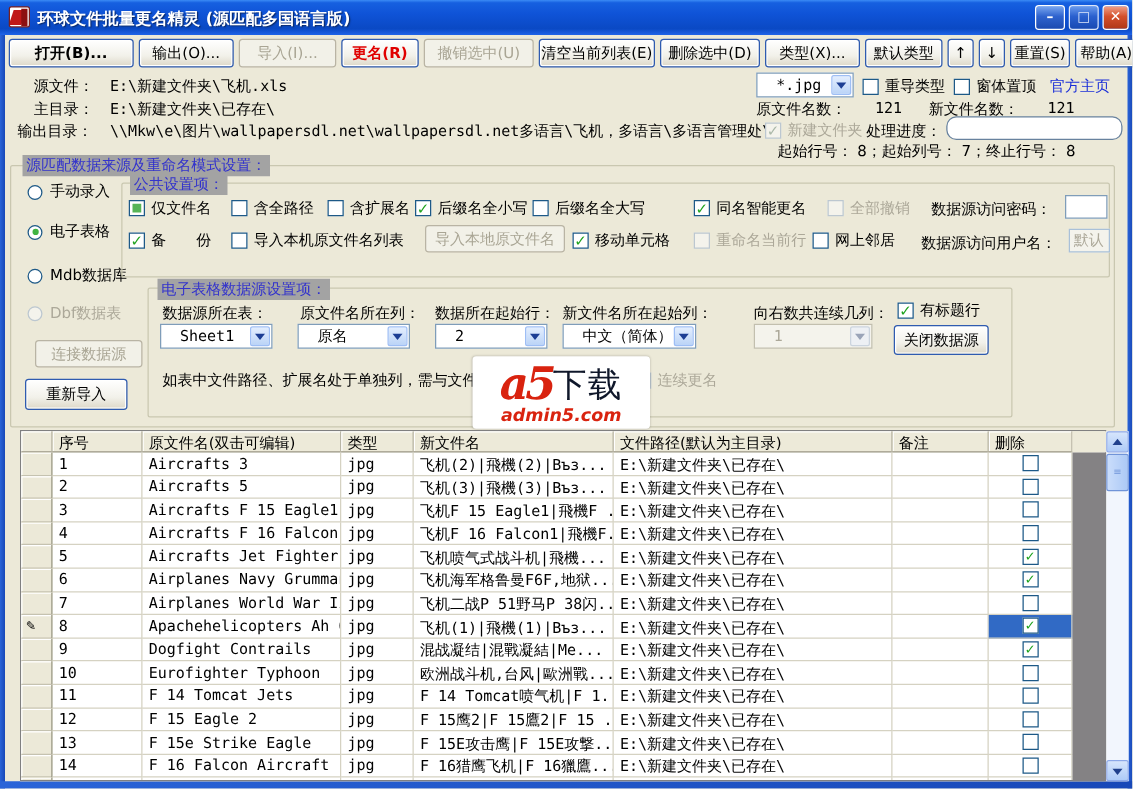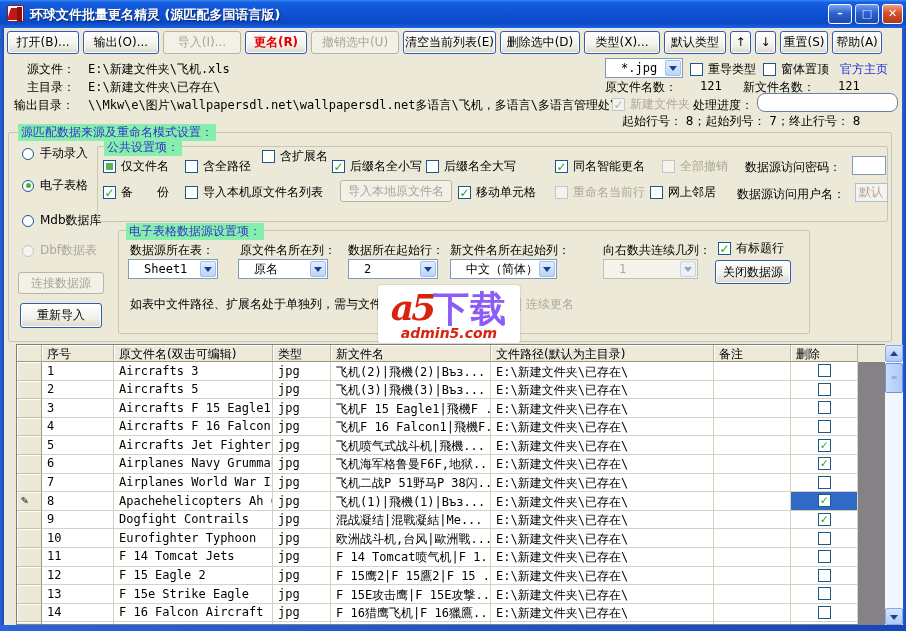--- a/index.html
+++ b/index.html
@@ -51,21 +51,21 @@
   
   .dd { position:absolute; height:20px; background:#fff; border:1px solid #7F9DB9; display:flex; align-items:center; }
   .dd .val { flex:1; padding-left:15px; overflow:hidden; white-space:nowrap; font-size:12px; }
   .dd .arr { width:16px; height:16px; margin:1px; border:1px solid #9EBEF5; border-radius:2px;
     background:linear-gradient(180deg,#E3EEFE,#BBD4F7); display:flex; align-items:center; justify-content:center; }
   .dd .arr::after { content:""; border:4px solid transparent; border-top:5px solid #1C3E94; margin-top:5px; }
   .dd.disabled { background:#F4F3EC; border-color:#C2BFAE; color:#ACA899; }
   .dd.disabled .arr { border-color:#CBD4DE; background:#EDF0F4; }
   .dd.disabled .arr::after { border-top-color:#9AA4B8; }
   .grp { position:absolute; border:1px solid #C9C7B0; border-radius:2px; }
-  .grp-title { position:absolute; background:#86efac; padding:0 3px; white-space:nowrap; }
+  .grp-title { position:absolute; background:#a3a3a3; padding:0 3px; white-space:nowrap; }
   .tinput { position:absolute; height:19px; background:#fff; border:1px solid #7F9DB9; font-size:12px; padding-left:3px; }
   .tinput.disabled { background:#F4F3EC; border-color:#A9C0D8; color:#ACA899; }
   .progress { position:absolute; background:#fff; border:1px solid #68829E; border-radius:8px; }
   
   #tablewrap { position:absolute; left:16px; top:344px; width:869px; height:281px; border:1px solid #808080;
     overflow:hidden; background:#fff; font-family:"DejaVu Sans Mono",monospace; }
   .thead, .trow { display:grid; grid-template-columns:25px 72px 159px 58px 160px 223px 77px 67px; }
   .thead { height:17px; background:#EDEAD9; }
   .thead .hc { border-right:1px solid #B8B5A5; border-bottom:1px solid #9a9785; padding:1px 16px 0 5px;
     font-family:"DejaVu Sans",sans-serif; font-size:12px; white-space:nowrap; overflow:hidden;
@@ -90,41 +90,41 @@
   .sbtn.up::after { border-bottom:5px solid #20408C; margin-top:-4px; }
   .sbtn.down::after { border-top:5px solid #20408C; margin-top:5px; }
   .sthumb { position:absolute; left:0; top:18px; width:18px; height:30px; border:1px solid #7094D8; border-radius:2px;
     background:linear-gradient(90deg,#CADDFB,#ACC9F6); color:#7094D8; font-size:8px; text-align:center; line-height:28px; }
   
   .wm { position:absolute; left:378px; top:285px; width:142px; height:58px; background:#fff; border-radius:3px;
     overflow:hidden; text-align:center; box-shadow:0 0 2px rgba(0,0,0,.25); }
   .wm .top { display:flex; align-items:flex-end; justify-content:center; height:40px; }
   .wm .a5 { color:#D9230F; font-weight:bold; font-style:italic; font-size:36px; line-height:36px;
     font-family:"DejaVu Serif",serif; letter-spacing:-3px; }
-  .wm .dl { color:#8b5cf6; font-weight:bold; font-size:36px; line-height:32px; letter-spacing:1px; }
+  .wm .dl { color:#0f172a; font-weight:normal; font-size:27px; line-height:32px; letter-spacing:1px; }
   .wm .site { color:#D9230F; font-weight:bold; font-style:italic; font-size:14px; line-height:16px; }
 </style>
 </head>
 <body>
 
 <div id="win">
 
   <div class="titlebar">
     <div class="ticon"></div>
     <div class="ttext">环球文件批量更名精灵 (源匹配多国语言版)</div>
     <div class="wbtn" style="left:828px;">–</div>
     <div class="wbtn max" style="left:855px;">□</div>
     <div class="wbtn close" style="left:882px; width:21px;">✕</div>
   </div>
   <div class="frame" style="left:0;top:28px;width:4px;height:603px;"></div>
   <div class="frame" style="left:902px;top:28px;width:4px;height:603px;"></div>
   <div class="frame" style="left:0;top:625px;width:906px;height:6px;"></div>
 
   <div class="abs" style="left:7px;top:31px;display:flex;gap:4px;">
-    <div class="xpbtn" style="width:72px;">打开(B)...</div>
+    <div class="xpbtn" style="width:100px;font-weight:bold;">打开(B)...</div>
     <div class="xpbtn" style="width:76px;">输出(O)...</div>
     <div class="xpbtn disabled" style="width:78px;">导入(I)...</div>
     <div class="xpbtn accent" style="width:62px;">更名(R)</div>
     <div class="xpbtn disabled" style="width:88px;">撤销选中(U)</div>
     <div class="xpbtn" style="width:93px;">清空当前列表(E)</div>
     <div class="xpbtn" style="width:80px;">删除选中(D)</div>
     <div class="xpbtn" style="width:76px;">类型(X)...</div>
     <div class="xpbtn" style="width:62px;">默认类型</div>
     <div class="xpbtn" style="width:21px;">↑</div>
     <div class="xpbtn" style="width:21px;">↓</div>
@@ -179,35 +179,35 @@
       <span>电子表格</span>
   </div>
   <div class="radio" style="left:22px;top:212px;align-items:center;">
     <span class="dot"></span>
       <span>Mdb数据库</span>
   </div>
   <div class="radio disabled" style="left:22px;top:242px;">
     <span class="dot"></span>
       <span>Dbf数据表</span>
   </div>
-  <div class="xpbtn disabled abs" style="left:18px;top:272px;width:86px;height:22px;line-height:20px;">连接数据源</div>
+  <div class="xpbtn disabled abs" style="left:28px;top:272px;width:86px;height:22px;line-height:20px;">连接数据源</div>
   <div class="xpbtn abs" style="left:20px;top:303px;width:82px;height:25px;line-height:23px;">重新导入</div>
 
   <div class="grp" style="left:97px;top:146px;width:791px;height:76px;"></div>
   <div class="grp-title blue-title" style="left:104px;top:139px;">公共设置项：</div>
 
   <div class="cb mixed" style="left:103px;top:158px;">
     <span class="box"></span>
       <span>仅文件名</span>
     </div>
   <div class="cb" style="left:185px;top:158px;">
     <span class="box"></span>
       <span>含全路径</span>
     </div>
-  <div class="cb" style="left:262px;top:148px;">
+  <div class="cb" style="left:262px;top:158px;">
     <span class="box"></span>
       <span>含扩展名</span>
     </div>
   <div class="cb checked" style="left:332px;top:158px;">
     <span class="box"></span>
       <span>后缀名全小写</span>
     </div>
   <div class="cb" style="left:426px;top:158px;">
     <span class="box"></span>
       <span>后缀名全大写</span>

